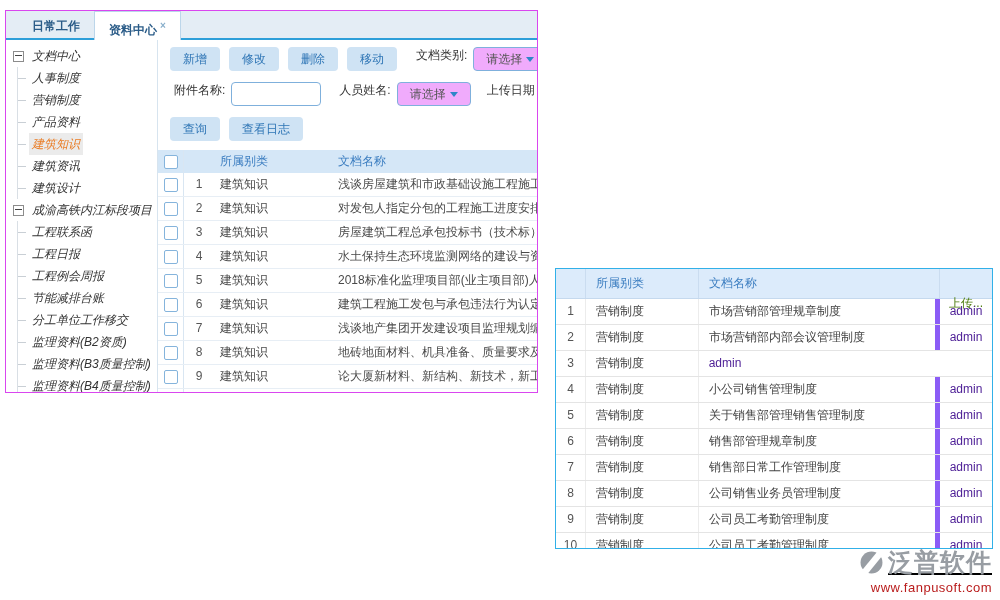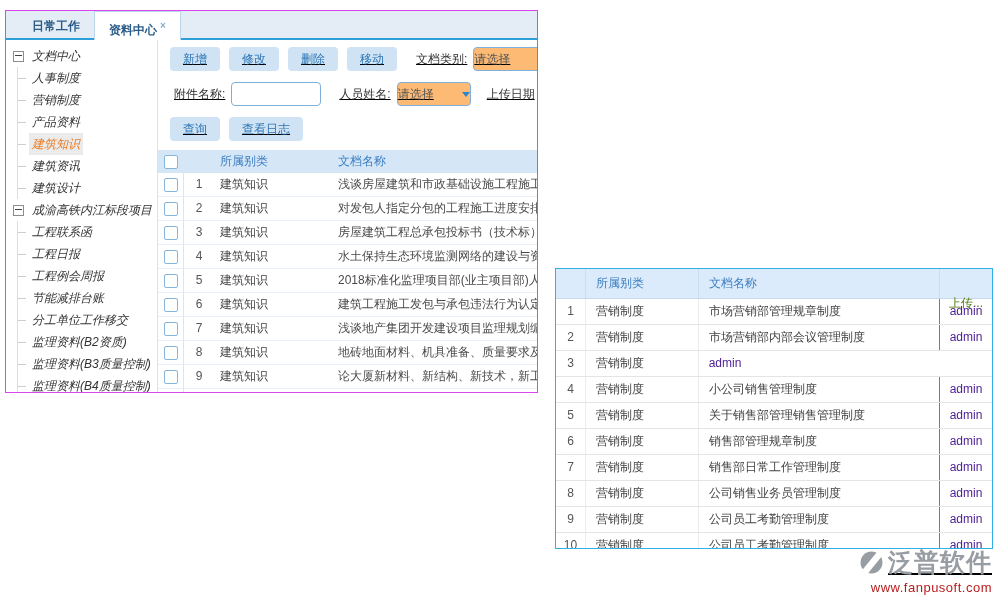--- a/index.html
+++ b/index.html
@@ -33,31 +33,31 @@
                       border-top:1px solid #444;}
   .tree-item.child{padding-left:12px;
       background:linear-gradient(#d9dfe5,#d9dfe5) 11px 0 / 1px 100% no-repeat;}
   .tree-item.child::before{content:"";width:8px;border-top:1px solid #c9cfd5;
       margin-right:3px;flex:none;}
   .tree-label{padding:0 3px;overflow:hidden;font-style:italic;}
   .tree-item.selected .tree-label{color:#ea7d26;background:#ebebeb;}
 
   
   .main{flex:1;position:relative;overflow:hidden;font-size:12px;min-width:0;}
-  .frow{display:flex;align-items:center;white-space:nowrap;text-decoration:underline;}
+  .frow{display:flex;white-space:nowrap;}
   .frow1{margin:7px 0 0 12px;}
   .frow2{margin:11px 0 0 16px;}
   .frow3{margin:11px 0 0 12px;}
   .btn{background:#cfe3f4;color:#2e75b5;border:none;border-radius:4px;font-size:12px;
        padding:0 13px;height:24px;line-height:24px;margin-right:9px;cursor:pointer;
        font-family:inherit;flex:none;}
   .flabel{color:#333;margin:0 6px 0 10px;flex:none;}
   .flabel.first{margin-left:0;}
-  .select{width:74px;height:24px;border:1px solid #7fb0dc;border-radius:4px;background:#fdba74;
-          display:flex;align-items:center;justify-content:space-between;padding:0 0;
+  .select{width:74px;height:24px;border:1px solid #7fb0dc;border-radius:4px;background:#f0abfc;
+          display:flex;align-items:center;justify-content:space-between;padding:0 12px;
           cursor:pointer;flex:none;box-sizing:border-box;}
   .select-text{color:#555;}
   .caret{width:0;height:0;border-left:4px solid transparent;border-right:4px solid transparent;
          border-top:5px solid #2e86c8;}
   .tinput{width:90px;height:24px;border:1px solid #7fb0dc;border-radius:4px;font:inherit;
           padding:0 5px;box-sizing:border-box;}
 
   
   .ltable{margin-top:9px;}
   .lheader,.lrow{display:flex;height:23px;line-height:23px;align-items:center;font-size:12px;}
@@ -76,21 +76,21 @@
                border:1px solid #31b0e8;background:#fff;overflow:hidden;box-sizing:border-box;}
   .rheader,.rrow{display:flex;align-items:center;font-size:12px;}
   .rheader{height:29px;line-height:29px;background:#dcebfb;color:#3b7dc0;
            border-bottom:1px solid #c5d9ee;}
   .rrow{height:25px;line-height:25px;border-bottom:1px solid #e4e4e4;color:#444;}
   .r-num{width:30px;flex:none;text-align:center;color:#555;border-right:1px solid #ececec;
          height:100%;box-sizing:border-box;}
   .r-cat{width:113px;flex:none;padding-left:10px;overflow:hidden;border-right:1px solid #ececec;
          height:100%;box-sizing:border-box;}
   .r-name{flex:1;padding-left:10px;overflow:hidden;white-space:nowrap;min-width:0;
-          border-right:1px solid #8b5cf6;height:100%;box-sizing:border-box;}
+          border-right:5px solid #8b5cf6;height:100%;box-sizing:border-box;}
   .r-up{width:52px;flex:none;text-align:center;color:#4c1d95;}
   .rheader .r-num,.rheader .r-cat,.rheader .r-name{border-right:1px solid #cadcf0;}
   .rheader .r-up{color:#4d7c0f;margin-top:40px;}
 
   
   .logo{position:absolute;right:8px;bottom:5px;text-align:right;}
   .logo-row{display:flex;align-items:center;justify-content:flex-end;gap:3px;text-decoration:underline;}
   .logo-mark{width:27px;height:27px;flex:none;}
   .logo-name{font-size:25px;font-weight:bold;color:#989da3;letter-spacing:1px;
              font-family:"DejaVu Sans",sans-serif;}

